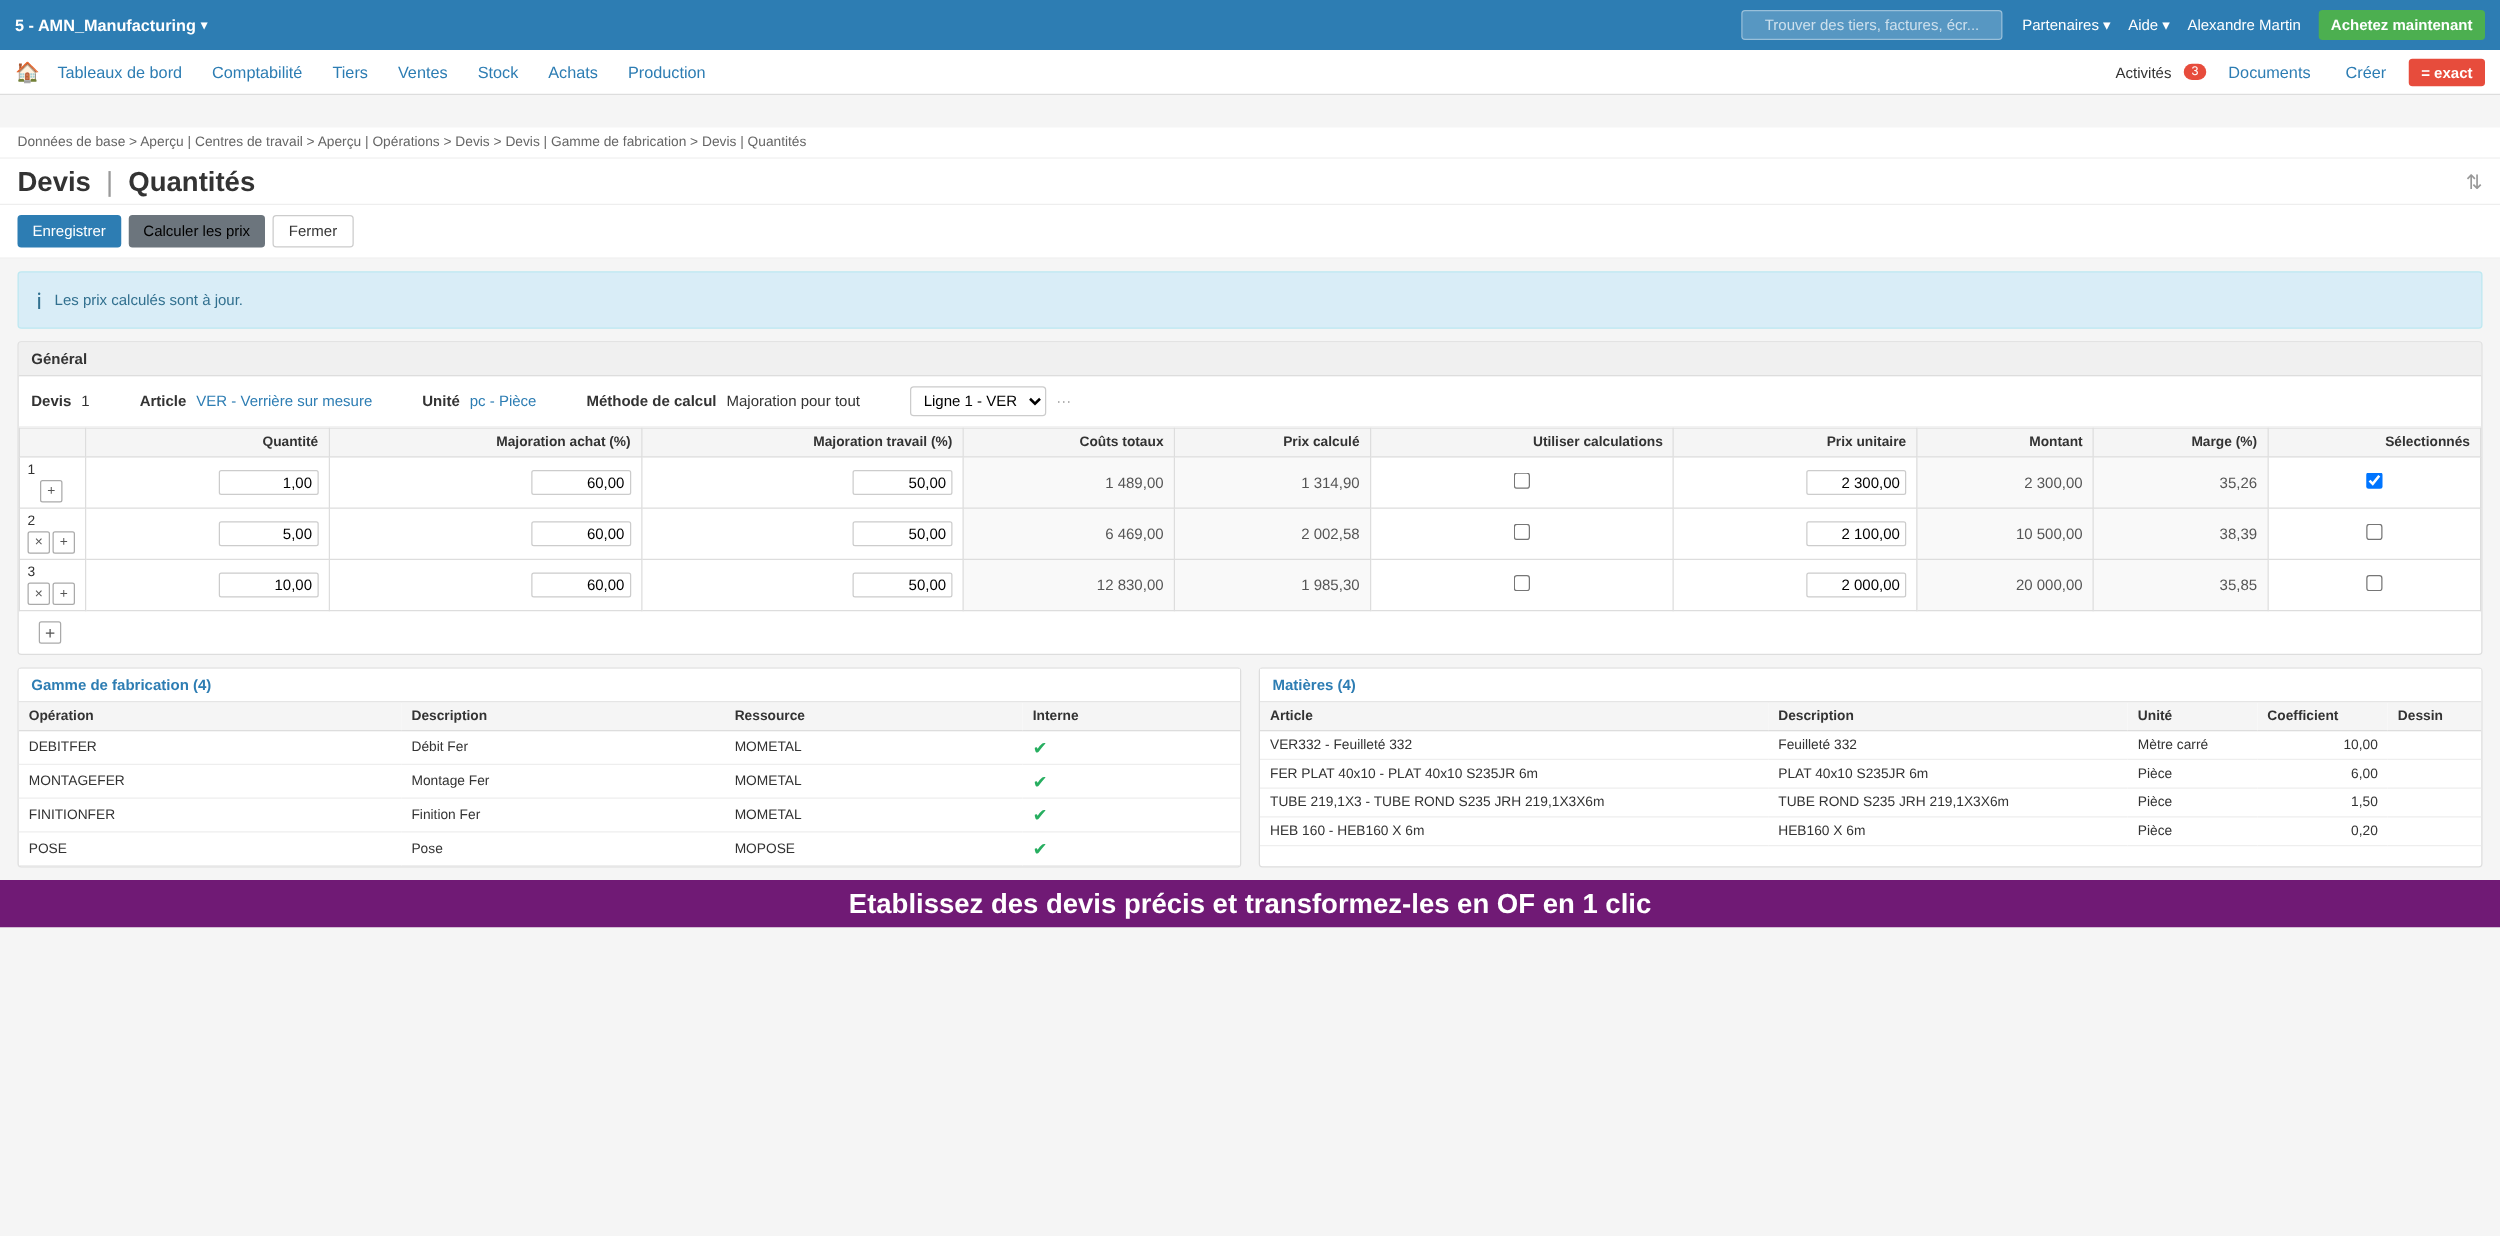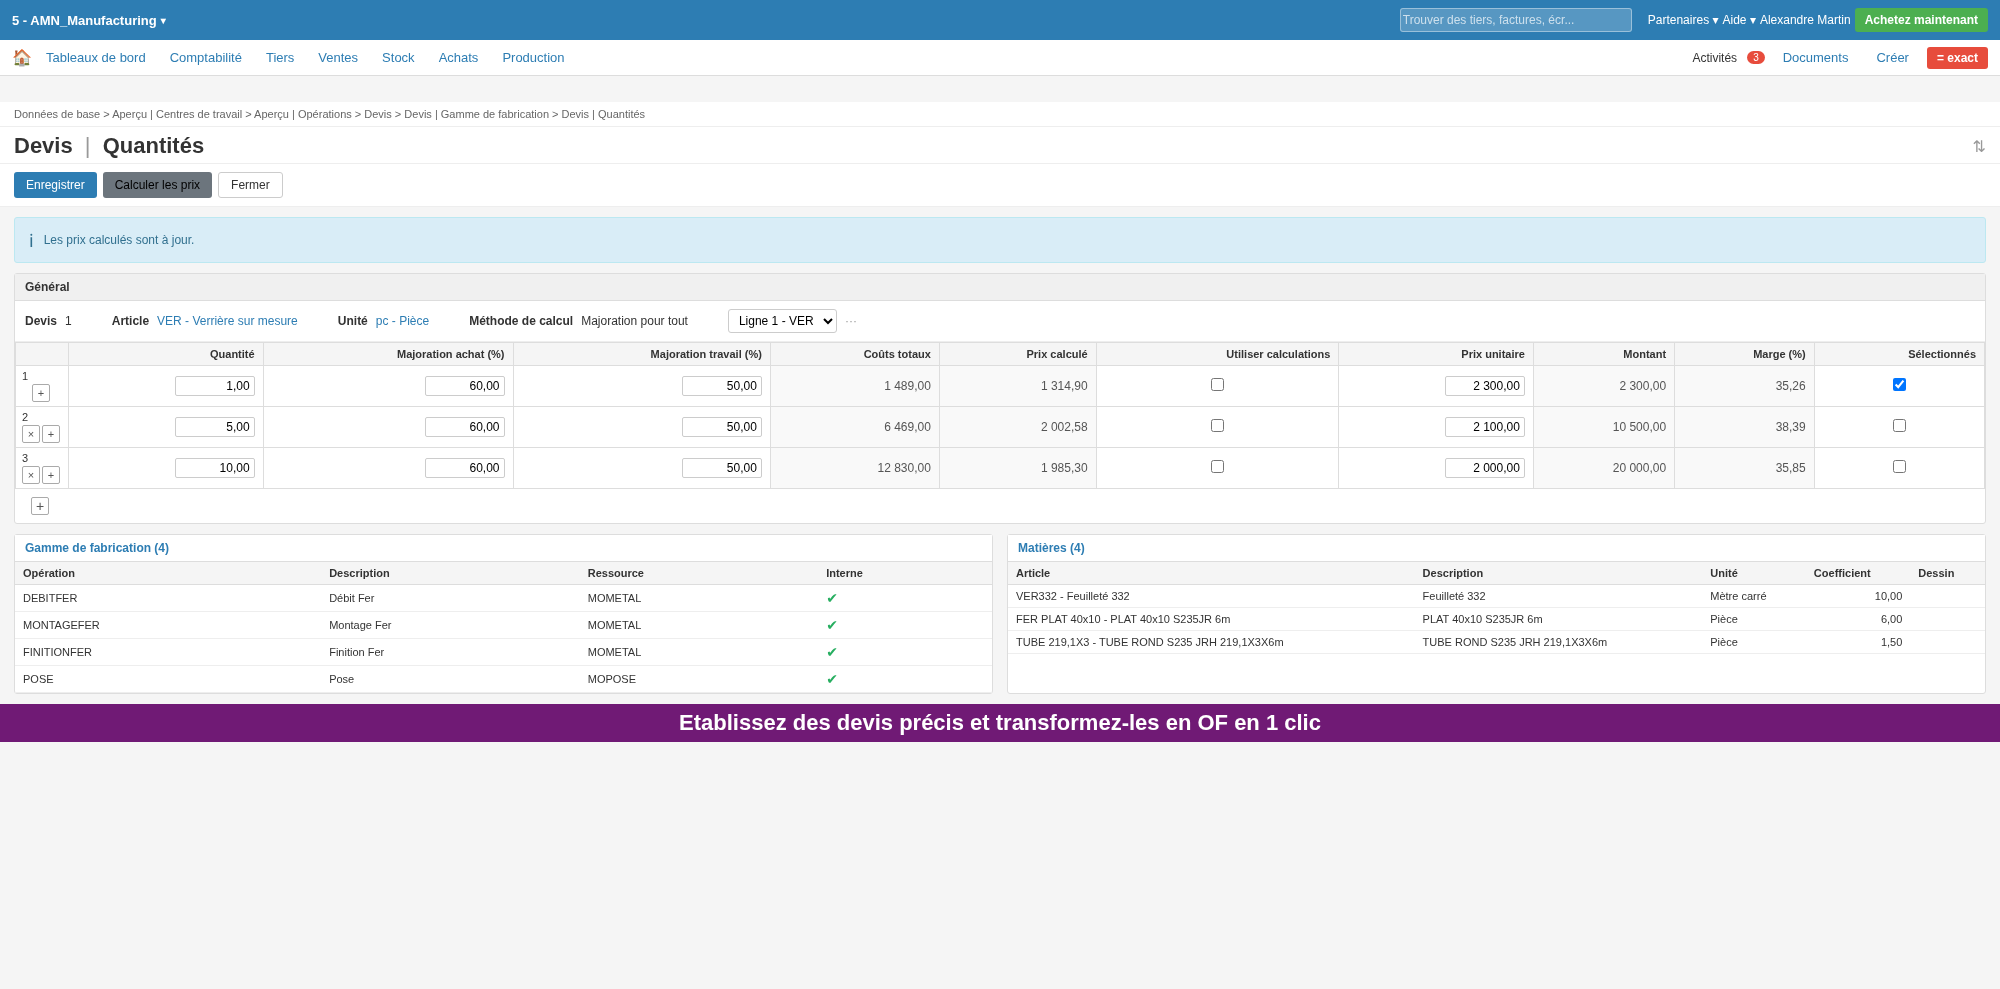--- a/index.html
+++ b/index.html
@@ -14,28 +14,28 @@
       padding: 0 12px;
       gap: 16px;
     }
     .top-nav-left { display: flex; align-items: center; gap: 8px; flex: 1; }
     .app-title { color: #fff; font-size: 13px; font-weight: bold; display: flex; align-items: center; gap: 4px; }
     .app-title-arrow { color: #fff; font-size: 10px; }
     .search-box {
       background: rgba(255,255,255,0.2);
       border: 1px solid rgba(255,255,255,0.4);
       border-radius: 3px;
-      padding: 4px 2px;
+      padding: 4px 18px;
       color: #fff;
       font-size: 12px;
-      width: 232px;
+      width: 209px;
       outline: none;
     }
     .search-box::placeholder { color: rgba(255,255,255,0.7); }
-    .top-nav-right { display: flex; align-items: center; gap: 4px; }
+    .top-nav-right { display: flex; align-items: center; gap: 14px; }
     .nav-link-white { color: #fff; font-size: 12px; text-decoration: none; cursor: pointer; }
     .btn-achetez {
       background: #4caf50;
       color: #fff;
       border: none;
       border-radius: 3px;
       padding: 5px 10px;
       font-size: 12px;
       cursor: pointer;
       font-weight: bold;
@@ -532,20 +532,27 @@
           <td class="num">6,00</td>
           <td></td>
         </tr>
         <tr>
           <td>TUBE 219,1X3 - TUBE ROND S235 JRH 219,1X3X6m</td>
           <td>TUBE ROND S235 JRH 219,1X3X6m</td>
           <td>Pièce</td>
           <td class="num">1,50</td>
           <td></td>
         </tr>
+        <tr>
+          <td>HEB 160 - HEB160 X 6m</td>
+          <td>HEB160 X 6m</td>
+          <td>Pièce</td>
+          <td class="num">0,20</td>
+          <td></td>
+        </tr>
       </tbody>
     </table>
   </div>
 </div>
 
 <div class="footer-banner">
   <span>Etablissez des devis précis et transformez-les en OF en 1 clic</span>
 </div>
 
 </body></html>

